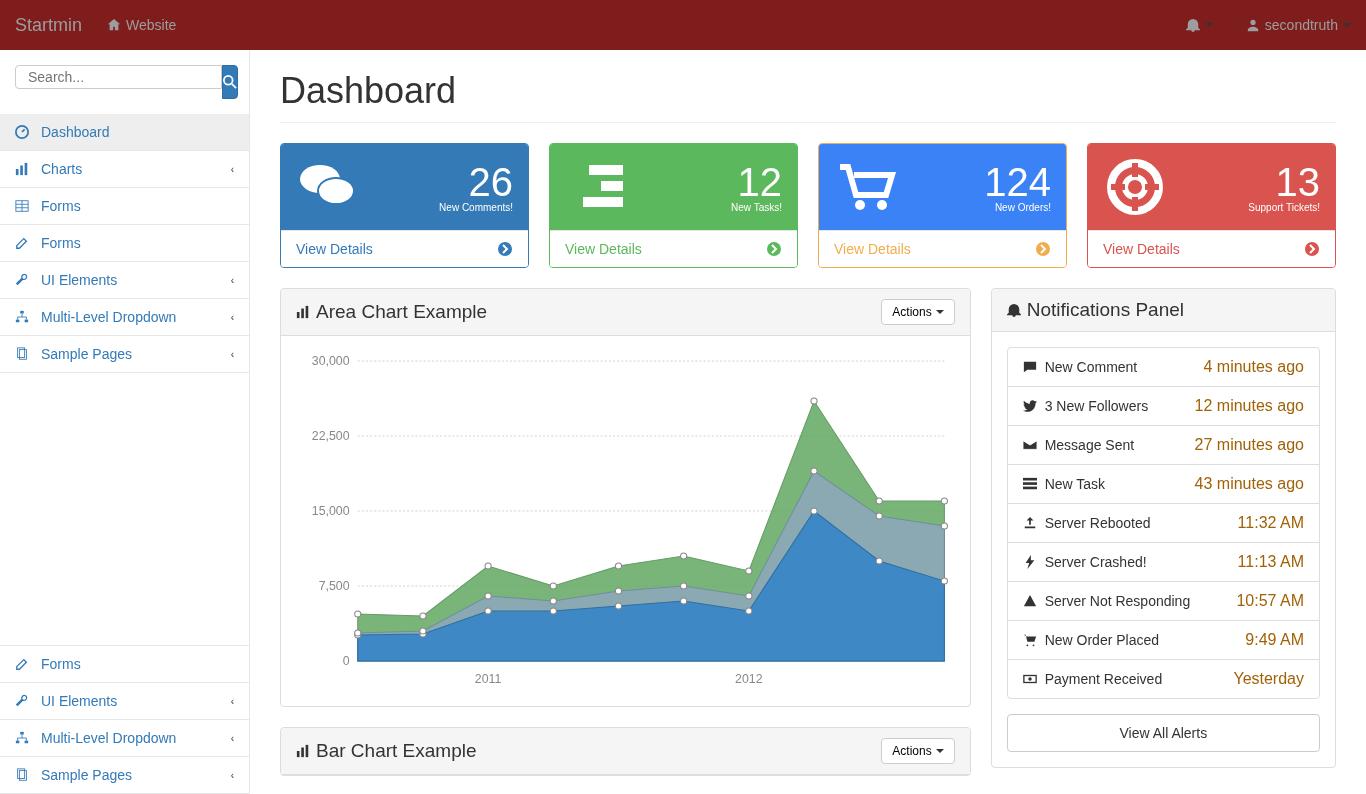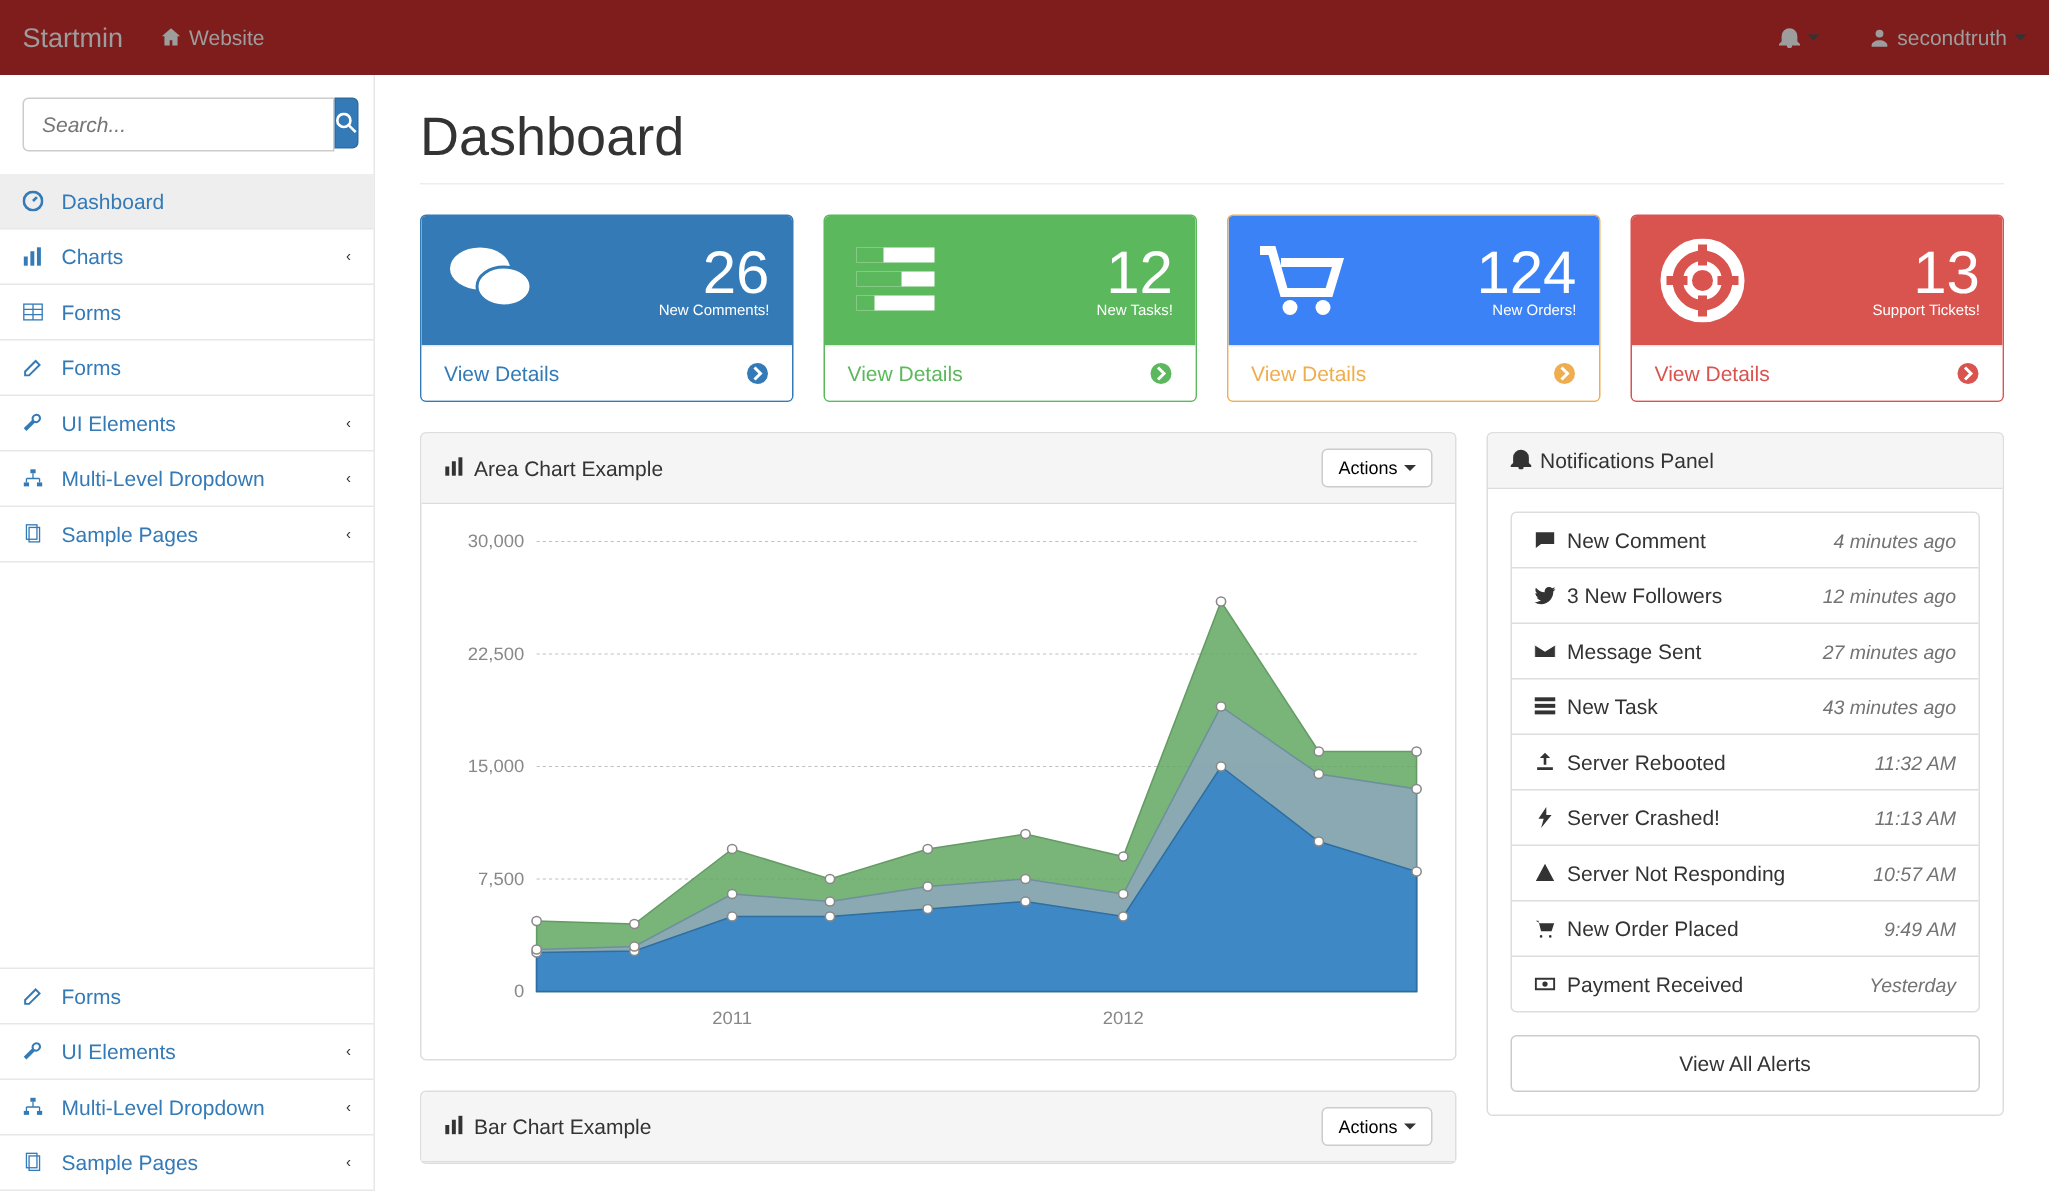--- a/index.html
+++ b/index.html
@@ -7,21 +7,21 @@
 .navbar { background: #7f1d1d; height: 50px; display: flex; align-items: center; padding: 0 15px; justify-content: space-between; }
 .navbar-left { display: flex; align-items: center; gap: 25px; }
 .navbar-brand { color: #9d9d9d; font-size: 18px; text-decoration: none; }
 .navbar-link { color: #9d9d9d; text-decoration: none; font-size: 14px; display: flex; align-items: center; gap: 5px; }
 .navbar-right { display: flex; align-items: center; gap: 33px; }
 .navbar-right a { color: #9d9d9d; text-decoration: none; display: flex; align-items: center; gap: 5px; }
 
 .sidebar { position: absolute; top: 50px; left: 0; width: 250px; bottom: 0; border-right: 1px solid #e7e7e7; background: #fff; display: flex; flex-direction: column; }
 .sidebar-search { padding: 15px; }
 .input-group { display: flex; }
-.search-input { flex: 1; padding: 6px 12px; border: 1px solid #ccc; border-radius: 4px 0 0 4px; font-size: 14px; height: 36px; font-style: italic; }
+.search-input { flex: 1; padding: 6px 12px; border: 1px solid #ccc; border-radius: 4px 0 0 4px; font-size: 14px; height: 24px; }
 .search-btn { width: 40px; height: 34px; background: #337ab7; color: #fff; border: 1px solid #2e6da4; border-radius: 0 4px 4px 0; cursor: pointer; display: flex; align-items: center; justify-content: center; }
 .nav-list { list-style: none; flex: 1; }
 .nav-item { border-bottom: 1px solid #e7e7e7; }
 .nav-link { display: flex; align-items: center; padding: 10px 15px; color: #337ab7; text-decoration: none; position: relative; }
 .nav-link.active { background: #eee; }
 .nav-link .icon { width: 20px; margin-right: 6px; text-align: center; }
 .nav-link .arrow { position: absolute; right: 15px; color: #333; font-size: 10px; }
 .nav-bottom { list-style: none; border-top: 1px solid #e7e7e7; }
 
 .main { margin-left: 250px; padding: 0 30px 30px 30px; }
@@ -39,30 +39,30 @@
 .panel-green { border-color: #5cb85c; } .panel-green .stat-top { background: #5cb85c; } .panel-green .stat-footer { color: #5cb85c; }
 .panel-yellow { border-color: #f0ad4e; } .panel-yellow .stat-top { background: #3b82f6; } .panel-yellow .stat-footer { color: #f0ad4e; }
 .panel-red { border-color: #d9534f; } .panel-red .stat-top { background: #d9534f; } .panel-red .stat-footer { color: #d9534f; }
 
 .content-row { display: flex; gap: 20px; }
 .col-left { flex: 2; min-width: 0; }
 .col-right { flex: 1; min-width: 0; }
 
 .panel { border: 1px solid #ddd; border-radius: 4px; margin-bottom: 20px; background: #fff; }
 .panel-heading { padding: 10px 15px; border-bottom: 1px solid #ddd; background: #f5f5f5; display: flex; justify-content: space-between; align-items: center; border-radius: 4px 4px 0 0; }
-.panel-title { display: flex; align-items: flex-start; gap: 6px; font-size: 14px; }
+.panel-title { display: flex; align-items: center; gap: 6px; font-size: 19px; }
 .panel-body { padding: 15px; }
 .btn-default { background: #fff; border: 1px solid #ccc; padding: 5px 10px; border-radius: 4px; cursor: pointer; font-size: 12px; display: flex; align-items: center; gap: 4px; }
 .caret { display: inline-block; width: 0; height: 0; border-left: 4px solid transparent; border-right: 4px solid transparent; border-top: 4px solid #333; }
 
 .notif-list { list-style: none; border: 1px solid #ddd; border-radius: 4px; }
 .notif-item { padding: 10px 15px; border-bottom: 1px solid #ddd; display: flex; justify-content: space-between; align-items: center; cursor: pointer; }
 .notif-item:last-child { border-bottom: none; }
 .notif-left { display: flex; align-items: center; gap: 8px; }
-.notif-time { color: #737373; font-style: italic; font-size: 13px; }
+.notif-time { color: #a16207; font-size: 16px; }
 .view-all { text-align: center; padding: 10px; border: 1px solid #ccc; border-radius: 4px; margin-top: 15px; cursor: pointer; background: #fff; }
 
 svg { display: block; }
 .chart-svg { width: 100%; height: 340px; }
 .ax-text { font-size: 12px; fill: #888; }
 .grid-line { stroke: #aaa; stroke-width: 0.5; stroke-dasharray: 2,2; }
 .area1 { fill: #3a87c8; stroke: #2a6ca0; stroke-width: 1; opacity: 0.95; }
 .area2 { fill: #8fa8bc; stroke: #6b8aa3; stroke-width: 1; opacity: 0.85; }
 .area3 { fill: #62a862; stroke: #4a8a4a; stroke-width: 1; opacity: 0.85; }
 .pt { fill: #fff; stroke: #888; stroke-width: 1; }

